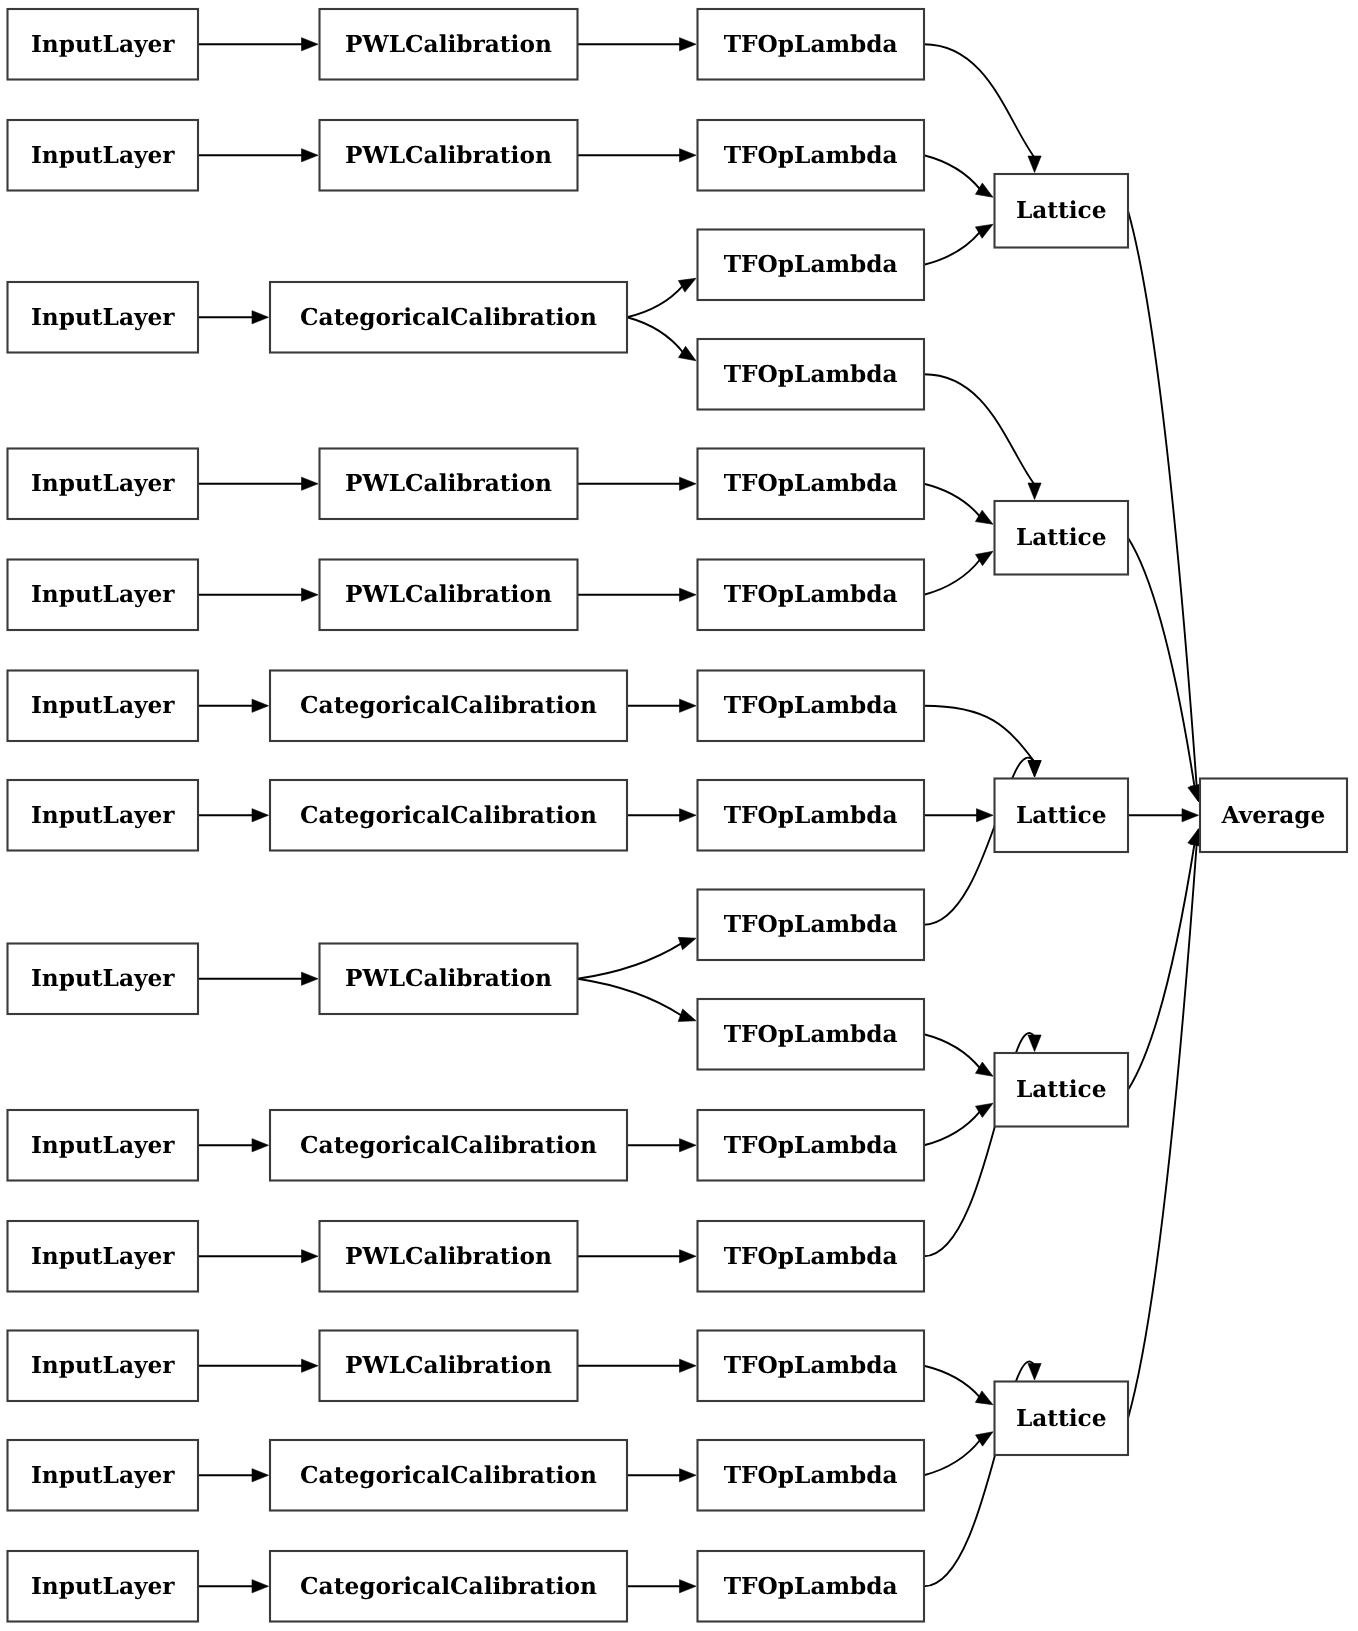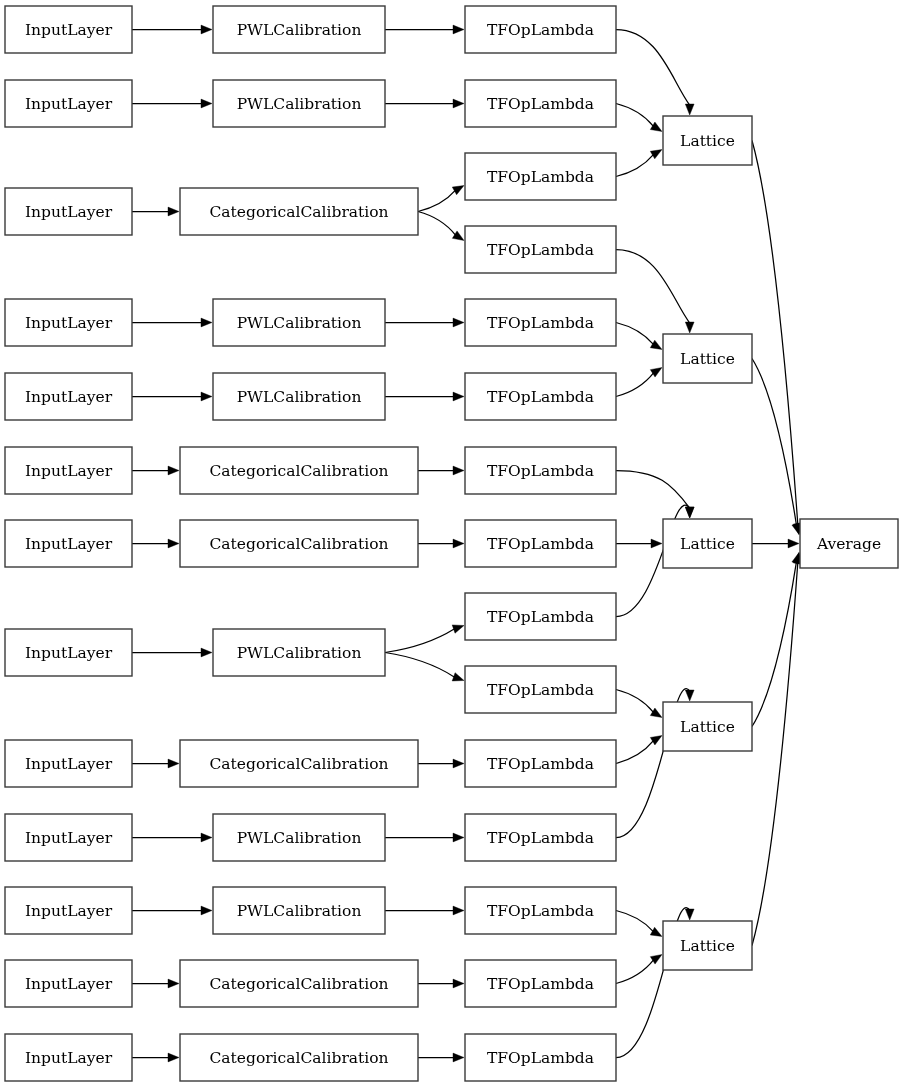--- a/index.html
+++ b/index.html
@@ -6,20 +6,21 @@
     margin: 0;
     padding: 0;
     background: #ffffff;
   }
   #graph-root {
     position: relative;
     width: 905px;
     height: 1087px;
     background: #ffffff;
     font-family: "DejaVu Serif", serif;
+    font-weight: bold;
   }
   svg#graph-svg {
     display: block;
     width: 905px;
     height: 1087px;
   }
   .node-box {
     fill: #ffffff;
     stroke: #3a3a3a;
     stroke-width: 1.4;

